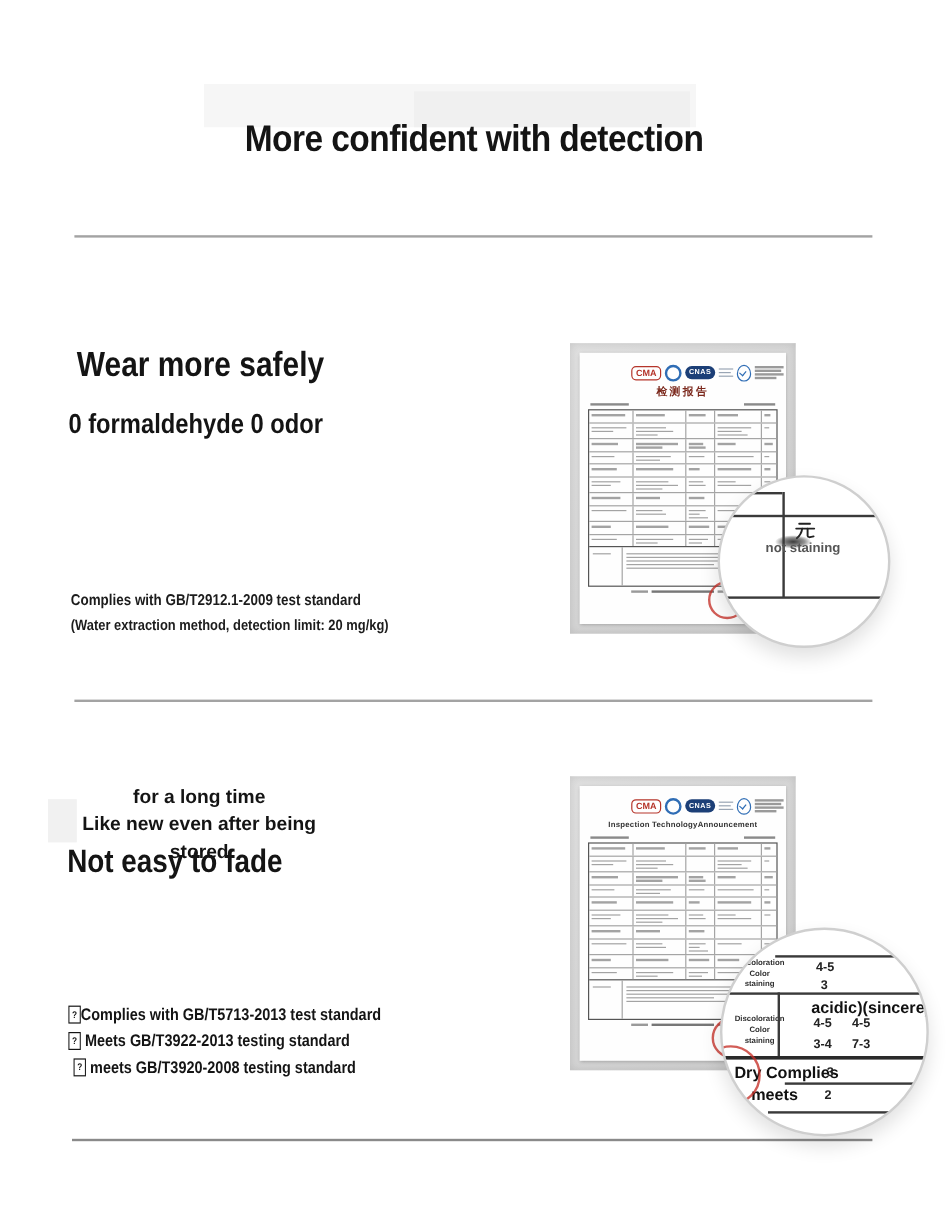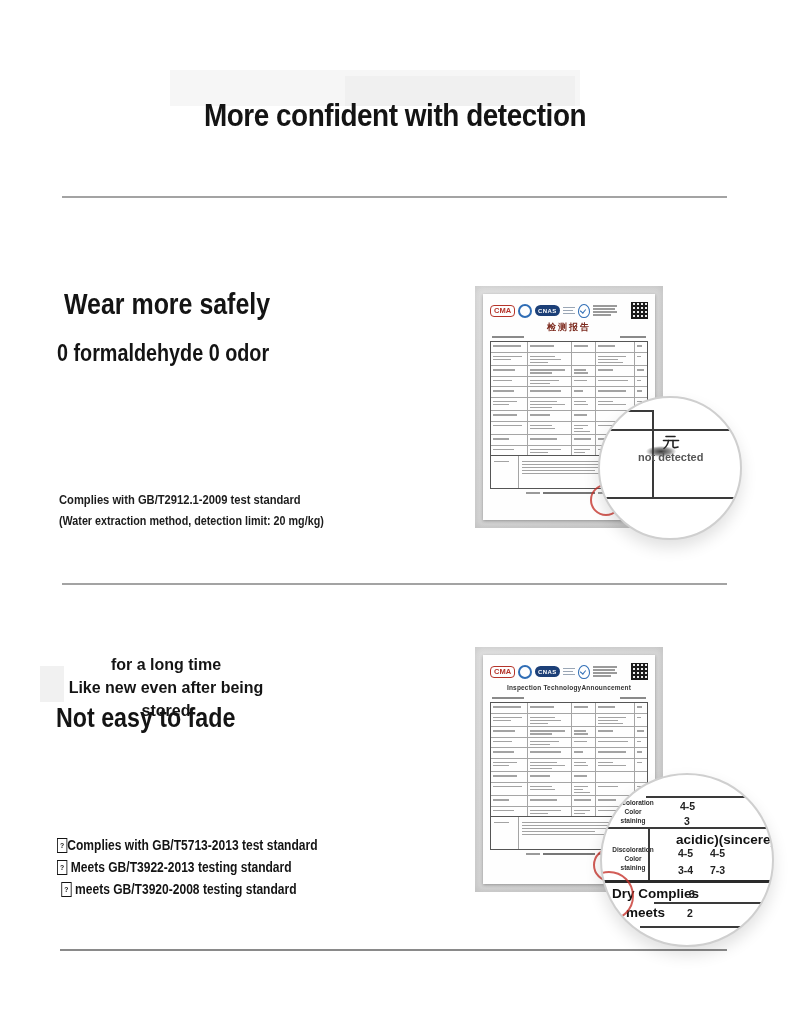--- a/index.html
+++ b/index.html
@@ -18,21 +18,21 @@
   .h3{font-size:27px;font-weight:bold;}
   .note{font-size:13px;font-weight:bold;color:#1c1c1c;}
   .intro{font-size:16px;font-weight:bold;text-align:center;line-height:23px;}
   .std-row{display:flex;align-items:center;height:22px;font-size:14px;font-weight:bold;white-space:nowrap;}
   .tofu{display:inline-flex;align-items:center;justify-content:center;width:10px;height:13px;border:1.6px solid #141414;
         font-size:8px;font-weight:bold;flex:none;margin-right:2px;}
 
   
   .cert{position:absolute;width:188px;background:linear-gradient(135deg,#e0e0e0,#cccccc);box-shadow:inset 0 0 8px rgba(0,0,0,.12);}
   .page{position:absolute;inset:8px;background:#fefefe;box-shadow:0 1px 3px rgba(0,0,0,.3);overflow:hidden;}
-  .logo-row{display:flex;align-items:center;gap:3px;padding:8px 7px 0;}
+  .logo-row{display:flex;align-items:center;gap:3px;padding:8px 7px 0;margin-left:36px;}
   .cma{border:1.5px solid #b5342a;color:#b5342a;font-weight:bold;font-size:7.5px;padding:1px 3px;border-radius:4px;line-height:8px;}
   .ring{width:10px;height:10px;border:2.5px solid #2f6db5;border-radius:50%;flex:none;}
   .cnas{background:#1c3f77;color:#fff;font-size:6px;font-weight:bold;border-radius:7px;padding:2.5px 3px;letter-spacing:.4px;line-height:6px;}
   .ttxt{display:flex;flex-direction:column;gap:1.5px;flex:none;}
   .ttxt i{display:block;height:1.5px;background:#9aa6b5;}
   .ttxt.gray i{background:#9a9a9a;}
   .badge{width:10px;height:12px;border:1.6px solid #2f6db5;border-radius:50% 50% 50% 50%/55% 55% 45% 45%;flex:none;position:relative;}
   .badge:after{content:"";position:absolute;left:2.5px;top:3px;width:3px;height:4px;border:1.3px solid #2f6db5;border-top:0;border-left:0;transform:rotate(40deg);}
   .qr{margin-left:auto;width:17px;height:17px;flex:none;
       background:repeating-linear-gradient(0deg,#1c1c1c 0 2px,transparent 2px 4px),
@@ -321,21 +321,21 @@
     <svg class="abs" style="left:62px;top:36px;" width="18" height="16" viewBox="0 0 18 16">
       <g stroke="#222" stroke-width="1.6" fill="none" stroke-linecap="round">
         <path d="M4 2.5 H13"></path>
           <path d="M1.5 6.5 H16.5"></path>
         <path d="M6.5 6.5 C6 10 4.5 12.5 2 14.5"></path>
         <path d="M11 6.5 V12.5 Q11 14.5 16 13"></path>
       </g>
     </svg>
 
     <div class="smudge" style="left:46px;top:48px;"></div>
-    <div class="nd" style="left:38px;top:53px;">not detected</div>
+    <div class="nd" style="left:38px;top:53px;">not staining</div>
   </div>
 
   <div class="divider" style="left:62px;top:583px;width:665px;"></div>
 
   <div class="wm" style="left:40px;top:666px;width:24px;height:36px;background:#f1f1f1;"></div>
   <div class="abs intro" style="left:58px;top:653px;width:216px;">
     <div>for a long time</div>
     <div>Like new even after being stored</div>
   </div>
   <div class="abs h3 condL" style="left:56px;top:703px;">Not easy to fade</div>

